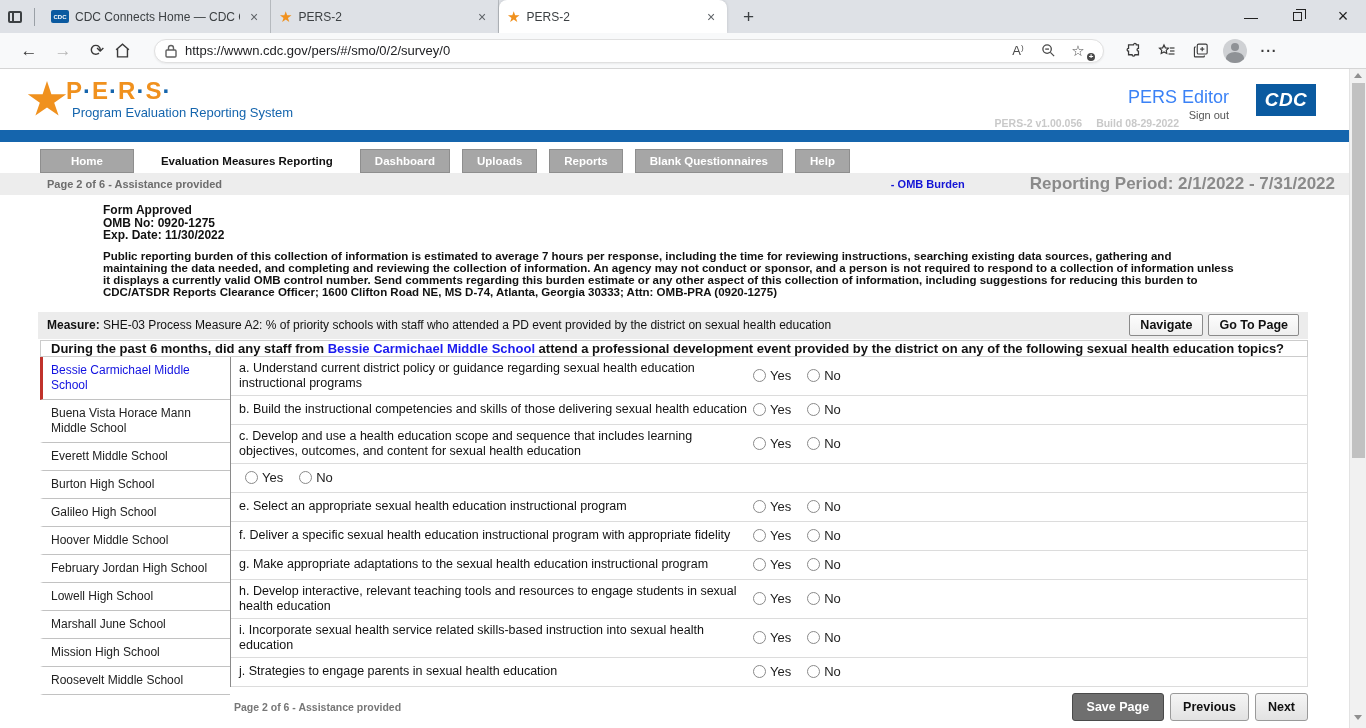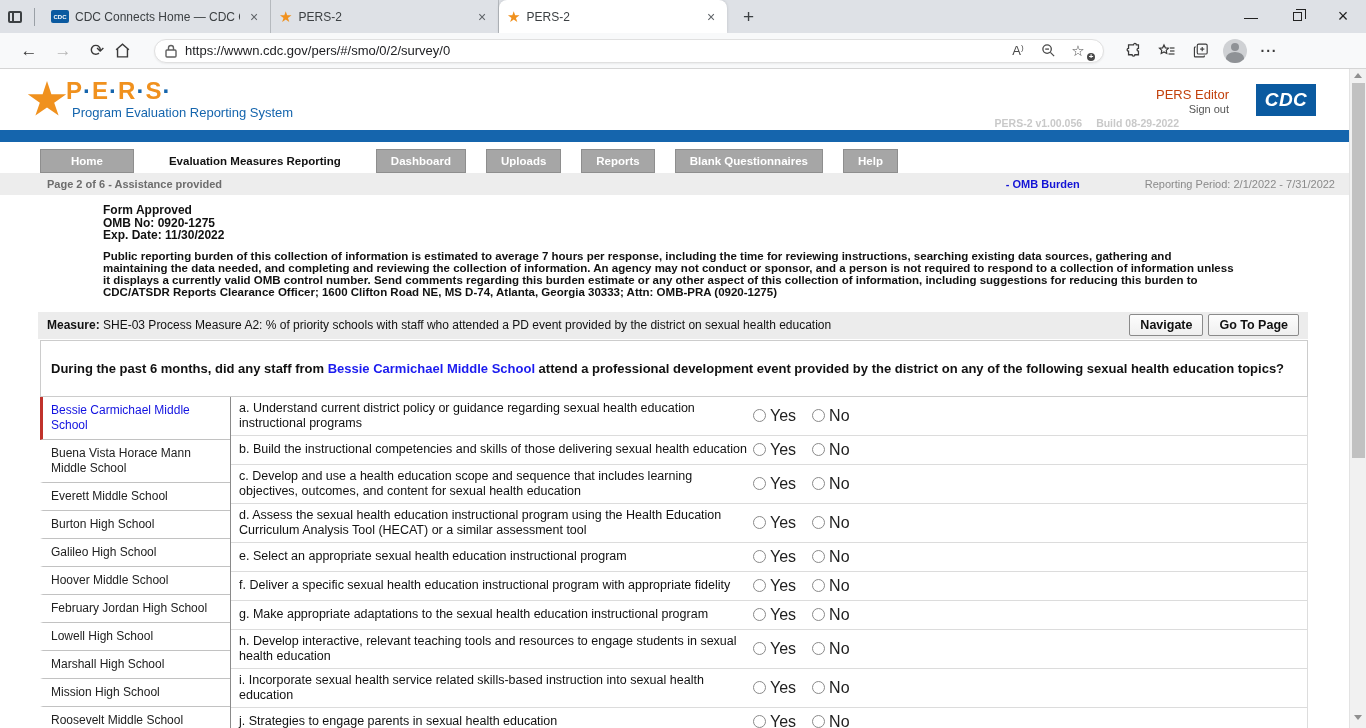--- a/index.html
+++ b/index.html
@@ -48,62 +48,62 @@
   .sb-down { border-top:5px solid #8f8f8f; position:absolute; bottom:4px; left:4px; }
   .sb-thumb { position:absolute; top:14px; left:2px; width:13px; height:375px; background:#c1c1c1; }
 
   .pers-header { position:relative; height:61px; }
   .pers-star { position:absolute; left:27px; top:12px; width:40px; height:38px; background:#f0911e;
     clip-path:polygon(50% 0%, 61% 35%, 98% 35%, 68% 57%, 79% 91%, 50% 70%, 21% 91%, 32% 57%, 2% 35%, 39% 35%); }
   .pers-logo-text { position:absolute; left:66px; top:8px; font-size:24px; font-weight:bold; color:#f0911e; letter-spacing:1px; }
   .pers-logo-text .dot { color:#1565ad; }
   .pers-subtitle { position:absolute; left:72px; top:36px; font-size:13px; color:#1565ad; }
   .hdr-right { position:absolute; right:120px; top:18px; text-align:right; }
-  .pers-editor { font-size:13px; color:#c2410c; cursor:pointer; }
+  .pers-editor { font-size:18px; color:#3b82f6; cursor:pointer; }
   .sign-out { font-size:11px; color:#555; cursor:pointer; margin-top:1px; }
   .cdc-logo { position:absolute; right:33px; top:15px; width:60px; height:32px; background:#0b5aa0; color:#fff; font-weight:bold; font-size:19px; display:flex; align-items:center; justify-content:center; letter-spacing:.5px; font-style:italic; }
   .version-line { position:absolute; right:170px; bottom:1px; font-size:10.5px; color:#c9c9c9; font-weight:bold; }
   .version-line span { margin-left:14px; }
   .blue-bar { height:12px; background:#1565ad; }
 
-  .nav-row { display:flex; gap:20px; margin:7px 0 0 40px; height:24px; }
+  .nav-row { display:flex; gap:12px; margin:7px 0 0 40px; height:24px; }
   .nav-tab { background:#a6a6a6; border:1px solid #8e8e8e; color:#fff; font-size:11.5px; font-weight:bold; display:flex; align-items:center; padding:0 14px; cursor:pointer; }
   .nav-tab.home { padding:0 30px; }
   .nav-tab.active { background:#fff; color:#111; border-color:#fff; }
 
   .status-bar { height:22px; background:#ededed; display:flex; align-items:center; padding:0 10px 0 47px; }
   .status-left { font-size:11px; font-weight:bold; color:#6d6d6d; }
   .status-right { margin-left:auto; display:flex; align-items:center; gap:65px; padding-right:4px; }
   .omb-link { font-size:11px; font-weight:bold; color:#1414d6; cursor:pointer; }
-  .reporting-period { font-size:11px; font-weight:normal; color:#8a8a8a; }
+  .reporting-period { font-size:17px; font-weight:bold; color:#8a8a8a; }
 
   .omb-block { padding:9px 4px 0 103px; font-size:12px; font-weight:bold; color:#111; line-height:12.5px; }
   .burden-text { padding:8px 0 0 103px; width:1238px; font-size:11.5px; color:#111; line-height:12.3px;font-weight:bold; }
 
   .measure-bar { margin:13px 41px 0 38px; background:#ececec; height:27px; display:flex; align-items:center; padding:0 9px; }
   .measure-text { font-size:12px; color:#111; }
   .measure-text b { font-weight:bold; }
   .measure-btns { margin-left:auto; display:flex; gap:5px; }
   .mini-btn { background:linear-gradient(#fdfdfd,#efefef); border:1px solid #8a8a8a; border-radius:2px; font-size:12.5px; font-weight:bold; color:#111; padding:3px 10px; cursor:pointer; font-family:"Liberation Sans",sans-serif; }
 
   .survey-outer { margin-left:40px; width:1268px; margin-top:1px; }
-  .question-box { border:1px solid #ccc; padding:20px 10px; font-size:13px; font-weight:bold; color:#111; }
+  .question-box { border:1px solid #ccc; padding:0 10px; font-size:13px; font-weight:bold; color:#111; }
   .question-box .school-link { color:#1b1bef; cursor:pointer; }
   .survey-body { display:flex; }
   .schools-col { width:190px; flex:none; }
   .school-item { border-left:3px solid transparent; border-bottom:1px solid #c2c2c2; padding:6px 6px 6px 8px; font-size:12px; line-height:15px; color:#222; cursor:pointer; }
   .school-item.selected { color:#1212e0; border-left-color:#c0322b; }
   .right-col { flex:1; display:flex; flex-direction:column; }
   .q-table { border-left:1px solid #8a8a8a; border-right:1px solid #ddd; }
   .q-row { display:flex; align-items:center; border-bottom:1px solid #dcdcdc; padding:4px 8px; min-height:29px; }
   .q-text { width:508px; font-size:12.5px; color:#111; line-height:15px; }
   .q-radios { display:flex; gap:16px; margin-left:6px; }
   .radio-opt { display:flex; align-items:center; gap:4px; cursor:pointer; }
   .radio-circle { width:13px; height:13px; border:1px solid #8a8a8a; border-radius:50%; background:#fff; flex:none; }
-  .radio-label { font-size:16px; color:#222; }
+  .radio-label { font-size:13px; color:#222; }
   .table-footer { display:flex; align-items:center; margin-top:6px; padding-left:4px; }
   .footer-pageinfo { font-size:10.5px; font-weight:bold; color:#777; }
   .footer-btns { margin-left:auto; display:flex; gap:6px; }
   .btn-dark { background:#6f6f6f; color:#fff; border:1px solid #4a4a4a; border-radius:3px; font-size:12.5px; font-weight:bold; padding:6px 14px; cursor:pointer; font-family:"Liberation Sans",sans-serif; }
   .btn-light { background:linear-gradient(#f5f5f5,#e2e2e2); color:#111; border:1px solid #9a9a9a; border-radius:3px; font-size:12.5px; font-weight:bold; padding:6px 12px; cursor:pointer; font-family:"Liberation Sans",sans-serif; }
 
   svg { display:block; }
 </style>
 </head>
 <body>
@@ -279,21 +279,21 @@
   <div class="school-item">Burton High School</div>
 
   <div class="school-item">Galileo High School</div>
 
   <div class="school-item">Hoover Middle School</div>
 
   <div class="school-item">February Jordan High School</div>
 
   <div class="school-item">Lowell High School</div>
 
-  <div class="school-item">Marshall High School</div>
+  <div class="school-item">Marshall June School</div>
 
   <div class="school-item">Mission High School</div>
 
 
   <div class="school-item">Roosevelt Middle School</div>
 </div>
       <div class="right-col">
         <div class="q-table" id="q-table">
   <div class="q-row">
     <span class="q-text">a. Understand current district policy or guidance regarding sexual health education instructional programs</span>
@@ -331,21 +331,20 @@
         <span class="radio-label">Yes</span>
       </span>
       <span class="radio-opt">
         <span class="radio-circle"></span>
         <span class="radio-label">No</span>
       </span>
     </span>
   </div>
 
   <div class="q-row">
-    <span class="q-text">d. Assess the sexual health education instructional program using the Health Education Curriculum Analysis Tool (HECAT) or a similar assessment tool</span>
     <span class="q-radios">
       <span class="radio-opt">
         <span class="radio-circle"></span>
         <span class="radio-label">Yes</span>
       </span>
       <span class="radio-opt">
         <span class="radio-circle"></span>
         <span class="radio-label">No</span>
       </span>
     </span>

